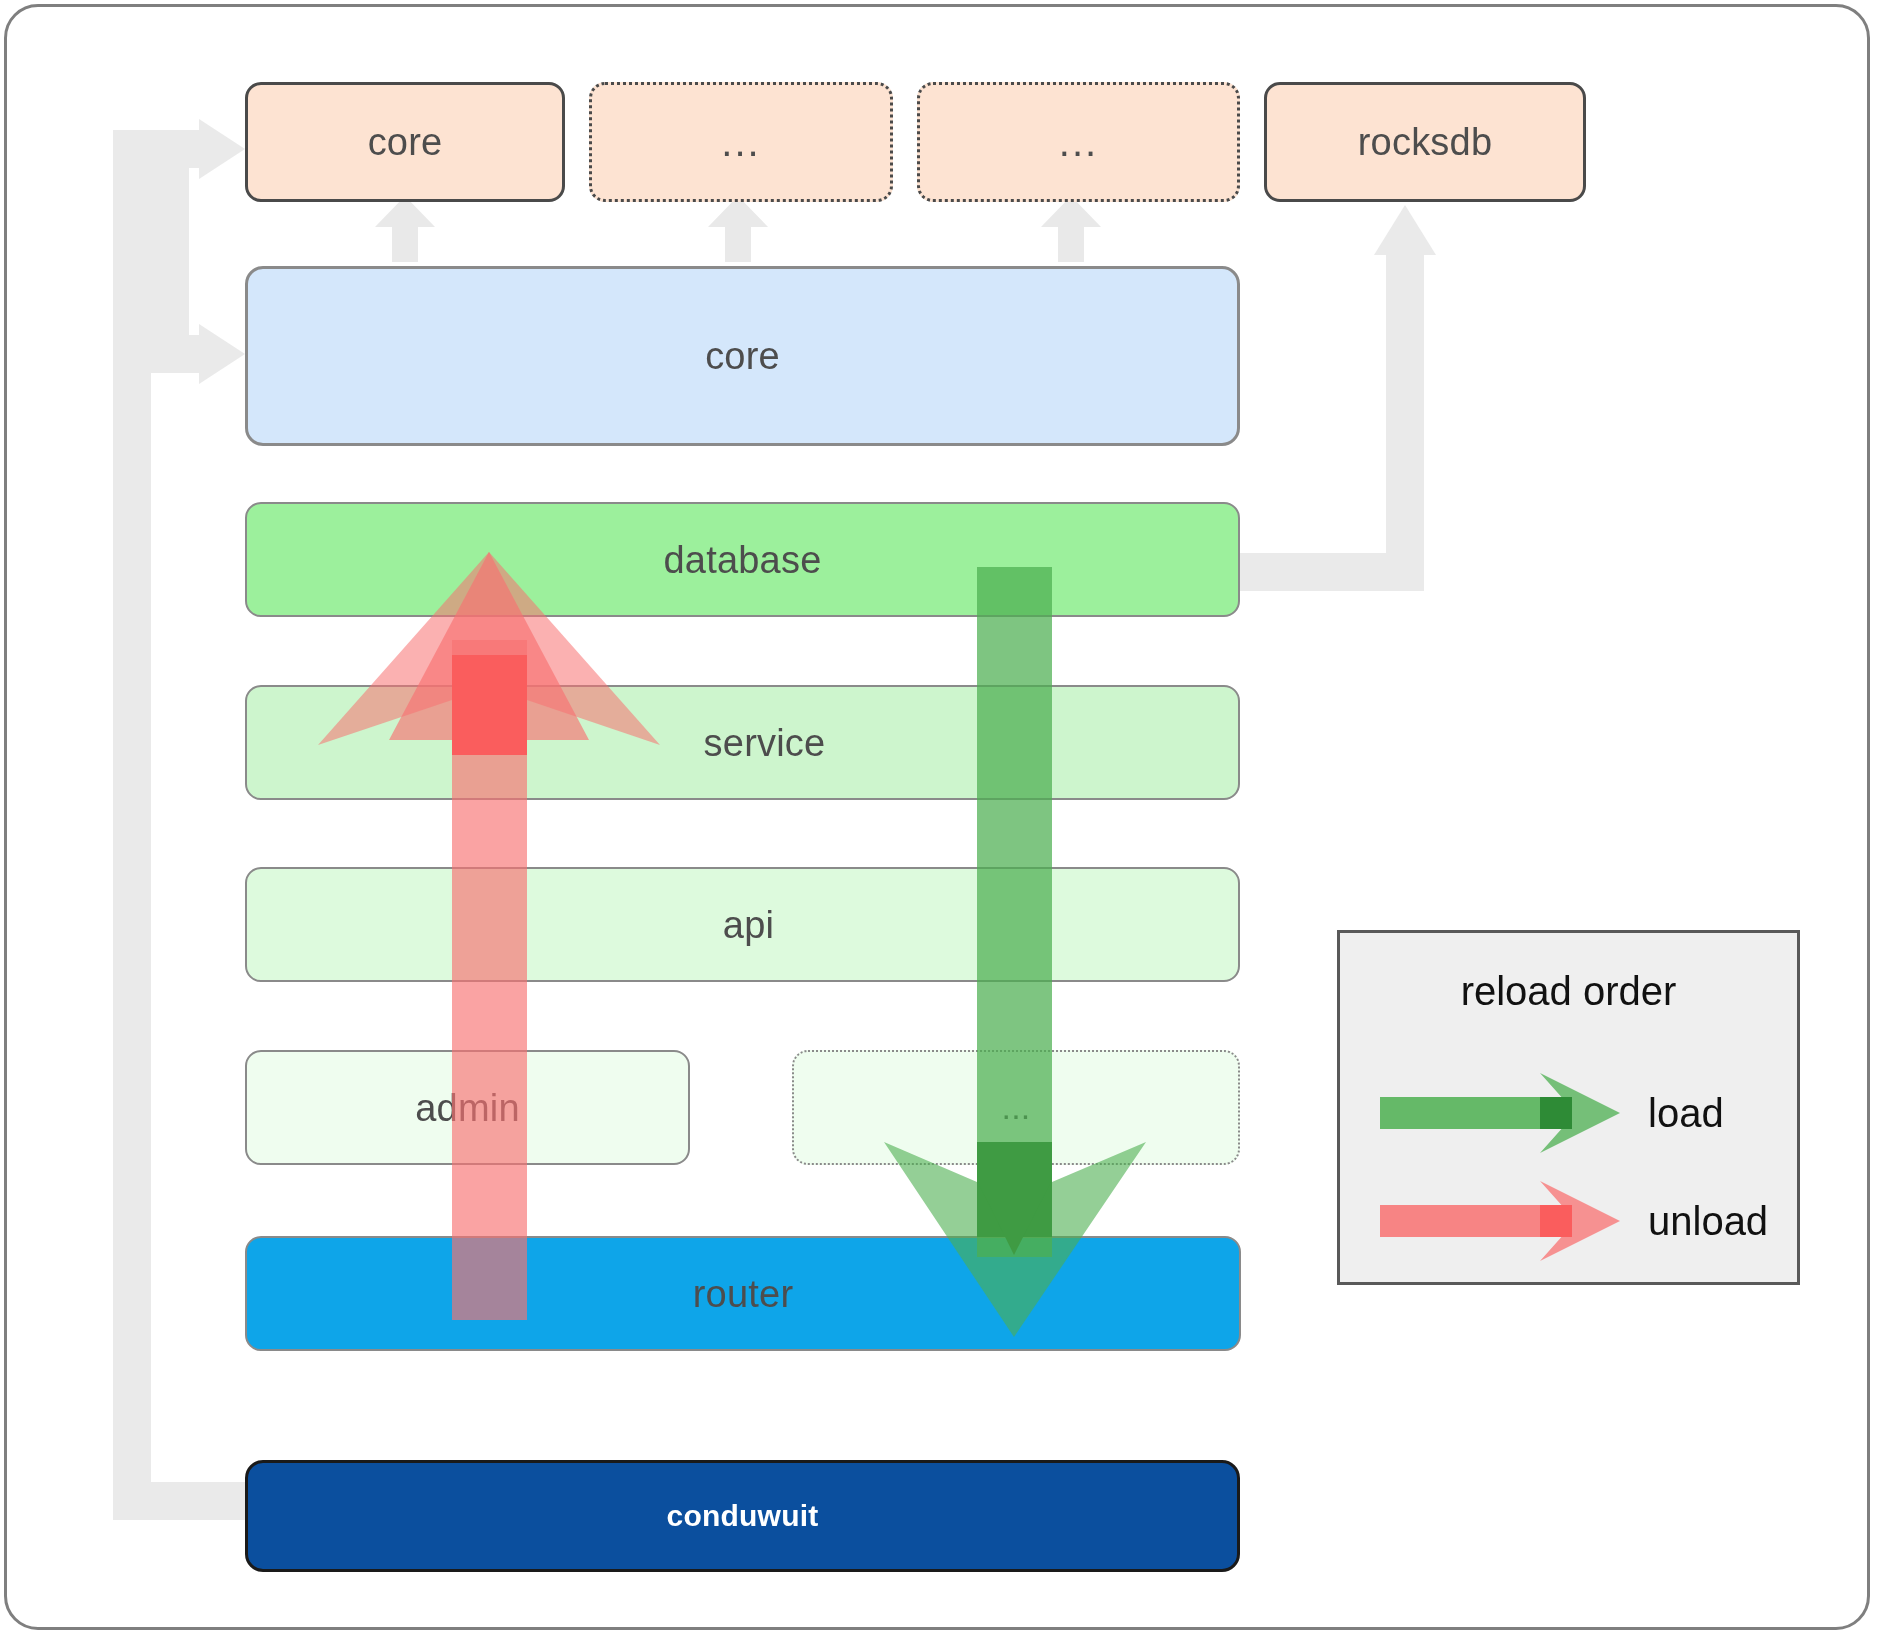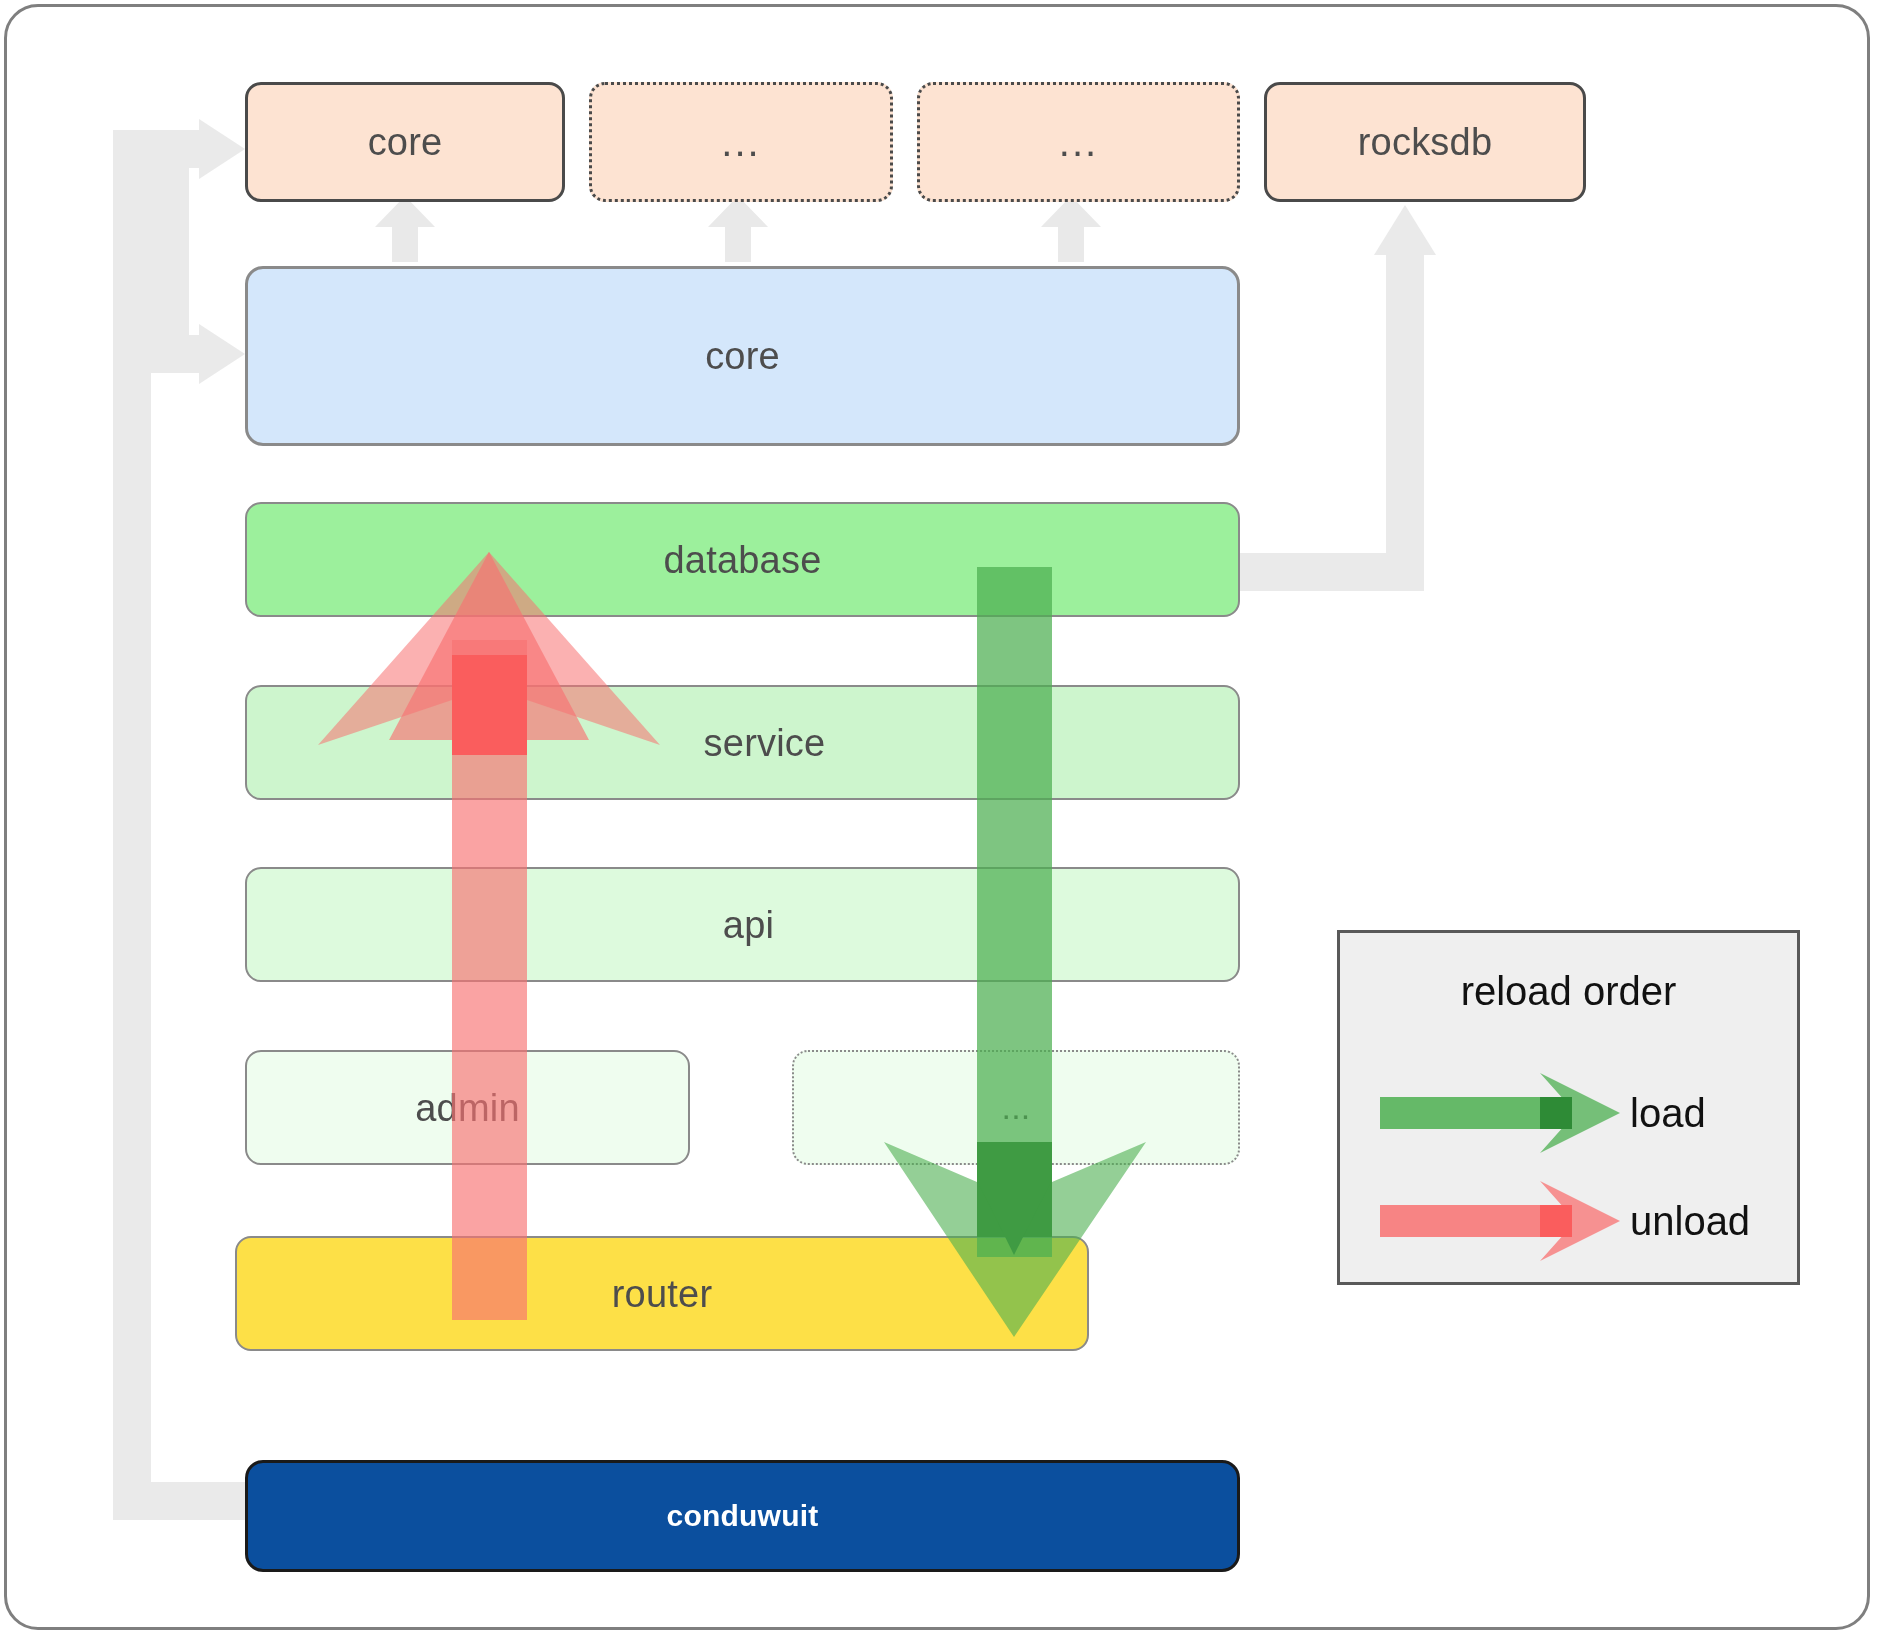--- a/index.html
+++ b/index.html
@@ -121,20 +121,21 @@
     width: 390px;
     height: 80px;
     display: flex;
     align-items: center;
   }
   .legend-row.r1 { top: 140px; }
   .legend-row.r2 { top: 248px; }
   .legend-label {
     font-size: 40px;
     color: #111111;
+    margin-left: 18px;
     white-space: nowrap;
   }
 </style>
 </head>
 <body>
 
 <div id="canvas">
   <div class="frame"></div>
 
   <svg class="conn-svg" viewBox="0 0 1883 1643">
@@ -205,21 +206,21 @@
   </div>
 
   <div class="node layer" style="left:245px; top:1050px; width:445px; height:115px; background:#effdef;">
     <span class="label">admin</span>
   </div>
 
   <div class="node layer dotted" style="left:792px; top:1050px; width:448px; height:115px; background:#effdef;">
     <span class="label" style="font-size:34px; line-height:.4;">...</span>
   </div>
 
-  <div class="node layer" style="left:235px; top:1236px; width:854px; height:115px; background:#fde047;">
+  <div class="node layer" style="left:245px; top:1236px; width:996px; height:115px; background:#0ea5e9;">
     <span class="label">router</span>
   </div>
 
   <svg class="bigarrow" style="left:0; top:0; width:1883px; height:1643px;" viewBox="0 0 1883 1643">
 
     <g>
 
       <polygon points="489,552 589,740 389,740" fill="#f87171" opacity="0.65"></polygon>
 
       <rect x="452" y="640" width="75" height="680" fill="#f87171" opacity="0.65"></rect>

